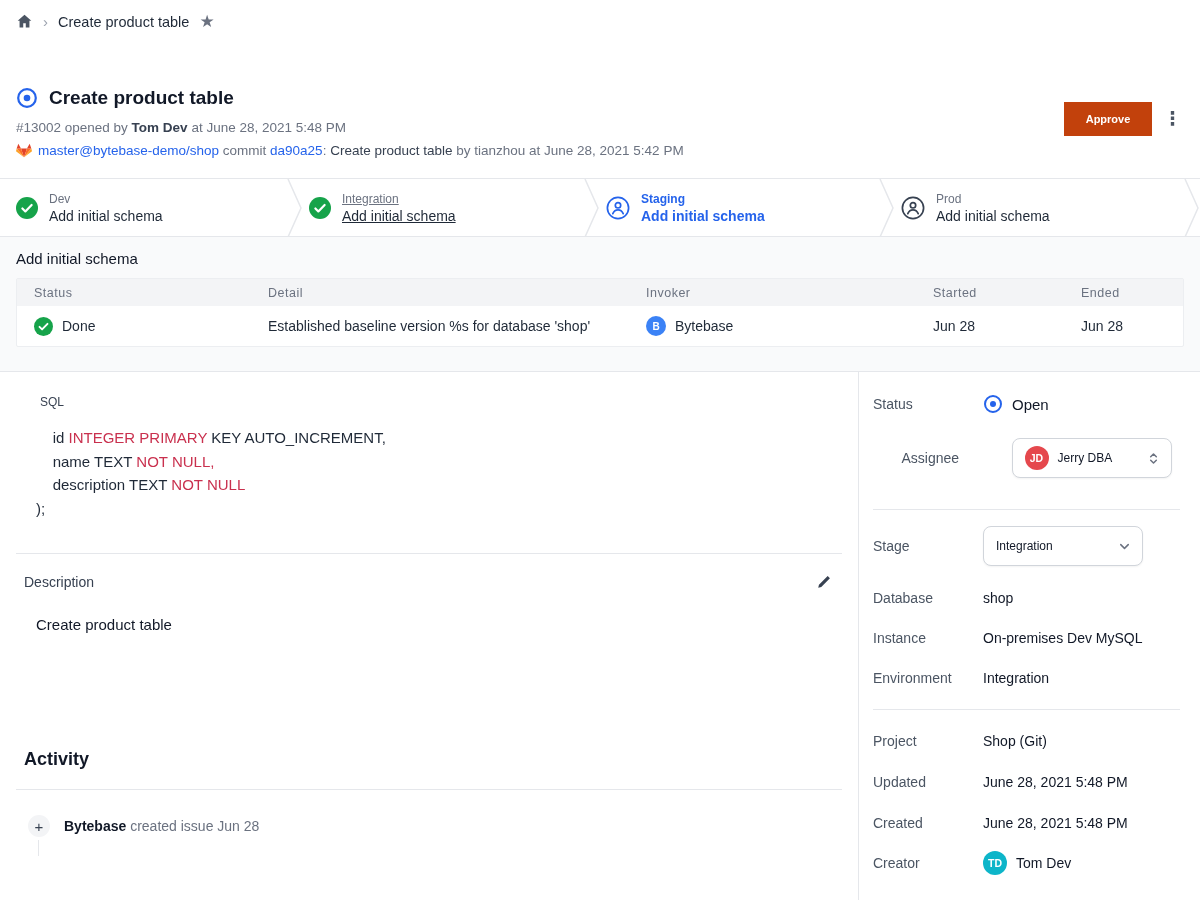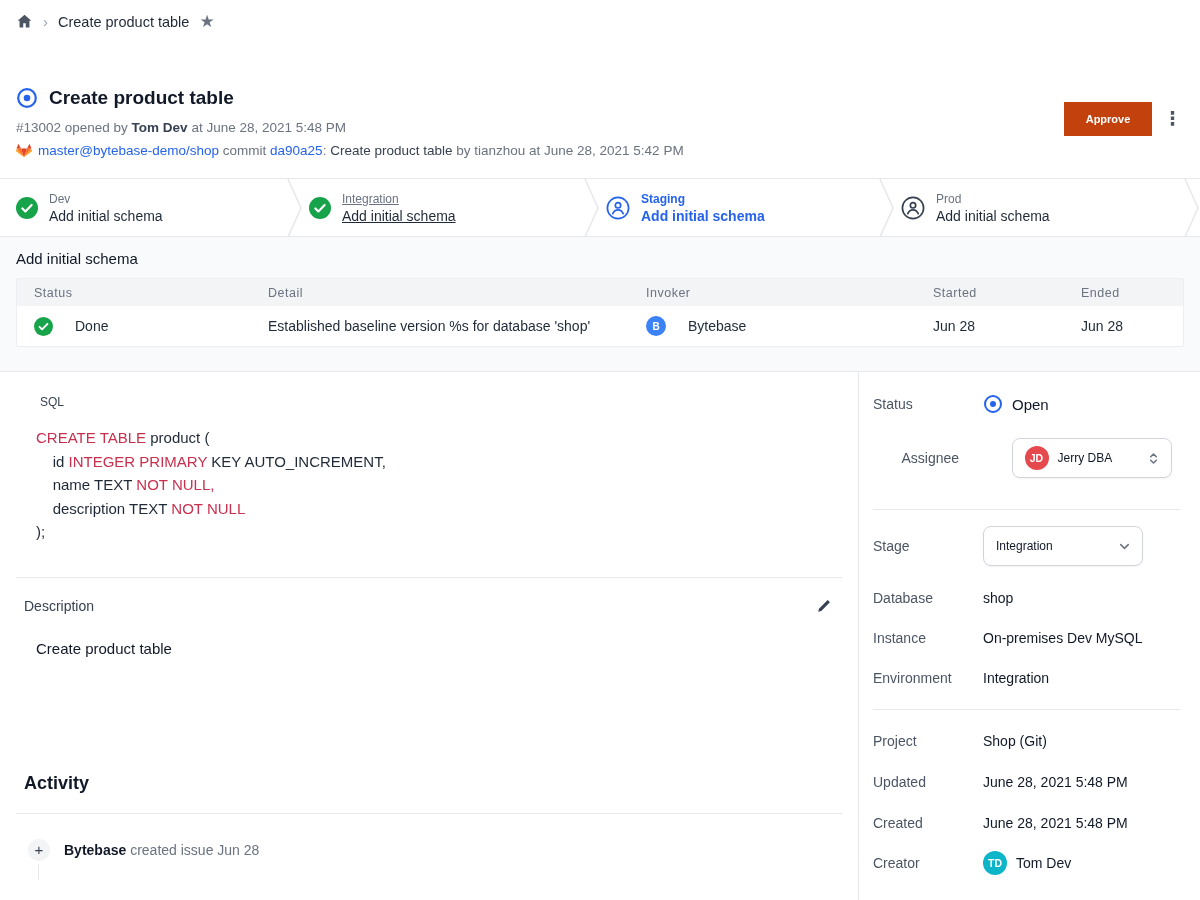--- a/index.html
+++ b/index.html
@@ -51,21 +51,21 @@
   
   .task-section { position:absolute; top:237px; left:0; width:1200px; height:135px;
                   background:#f9fafb; border-bottom:1px solid #e5e7eb; }
   .task-title { margin:13px 0 0 16px; font-size:15px; color:#111827; }
   .task-table { margin:11px 16px 0; background:#ffffff; border:1px solid #eceef1; border-radius:2px; }
   .tt-head, .tt-row { display:grid; grid-template-columns:234px 378px 287px 148px auto; align-items:center; }
   .tt-head { height:27px; background:#f3f4f6; }
   .tt-head > div { font-size:12.5px; color:#6b7280; letter-spacing:.04em; padding-left:17px; }
   .tt-row { height:40px; }
   .tt-row > div { font-size:14px; color:#1f2937; padding-left:17px; }
-  .cell-flex { display:flex; align-items:center; gap:22px; }
+  .cell-flex { display:flex; align-items:center; gap:9px; }
   .avatar { border-radius:50%; color:#fff; display:flex; align-items:center; justify-content:center;
             font-weight:700; flex:0 0 auto; }
   .avatar-sm { width:20px; height:20px; font-size:10px; }
   .avatar-md { width:24px; height:24px; font-size:10.5px; }
   .av-blue { background:#3b82f6; } .av-red { background:#e5484d; } .av-teal { background:#0db5c9; }
 
   
   .main-left { position:absolute; top:372px; left:0; width:858px; height:528px; background:#fff; }
   .sql-label { margin:23px 0 0 40px; font-size:12px; color:#374151; }
   .sql-code { margin:17px 0 0 36px; font-size:15px; line-height:23.6px; color:#1f2937; }
@@ -239,21 +239,20 @@
         </div>
         <div>Jun 28</div>
         <div>Jun 28</div>
       </div>
     </div>
   </div>
 
   <div class="main-left">
     <div class="sql-label">SQL</div>
     <div class="sql-code">
-      <div class="sql-line"><span class="kw">CREATE TABLE</span><span> product (</span></div>
       <div class="sql-line"><span>    id </span><span class="kw">INTEGER PRIMARY</span><span> KEY AUTO_INCREMENT,</span></div>
       <div class="sql-line"><span>    name TEXT </span><span class="kw">NOT NULL,</span></div>
       <div class="sql-line"><span>    description TEXT </span><span class="kw">NOT NULL</span></div>
       <div class="sql-line"><span>);</span></div>
     </div>
     <hr class="rule">
     <div class="desc-header">
       <span class="desc-label">Description</span>
       <span class="edit-btn">
         <svg width="16" height="16" viewBox="0 0 20 20" fill="#374151">

